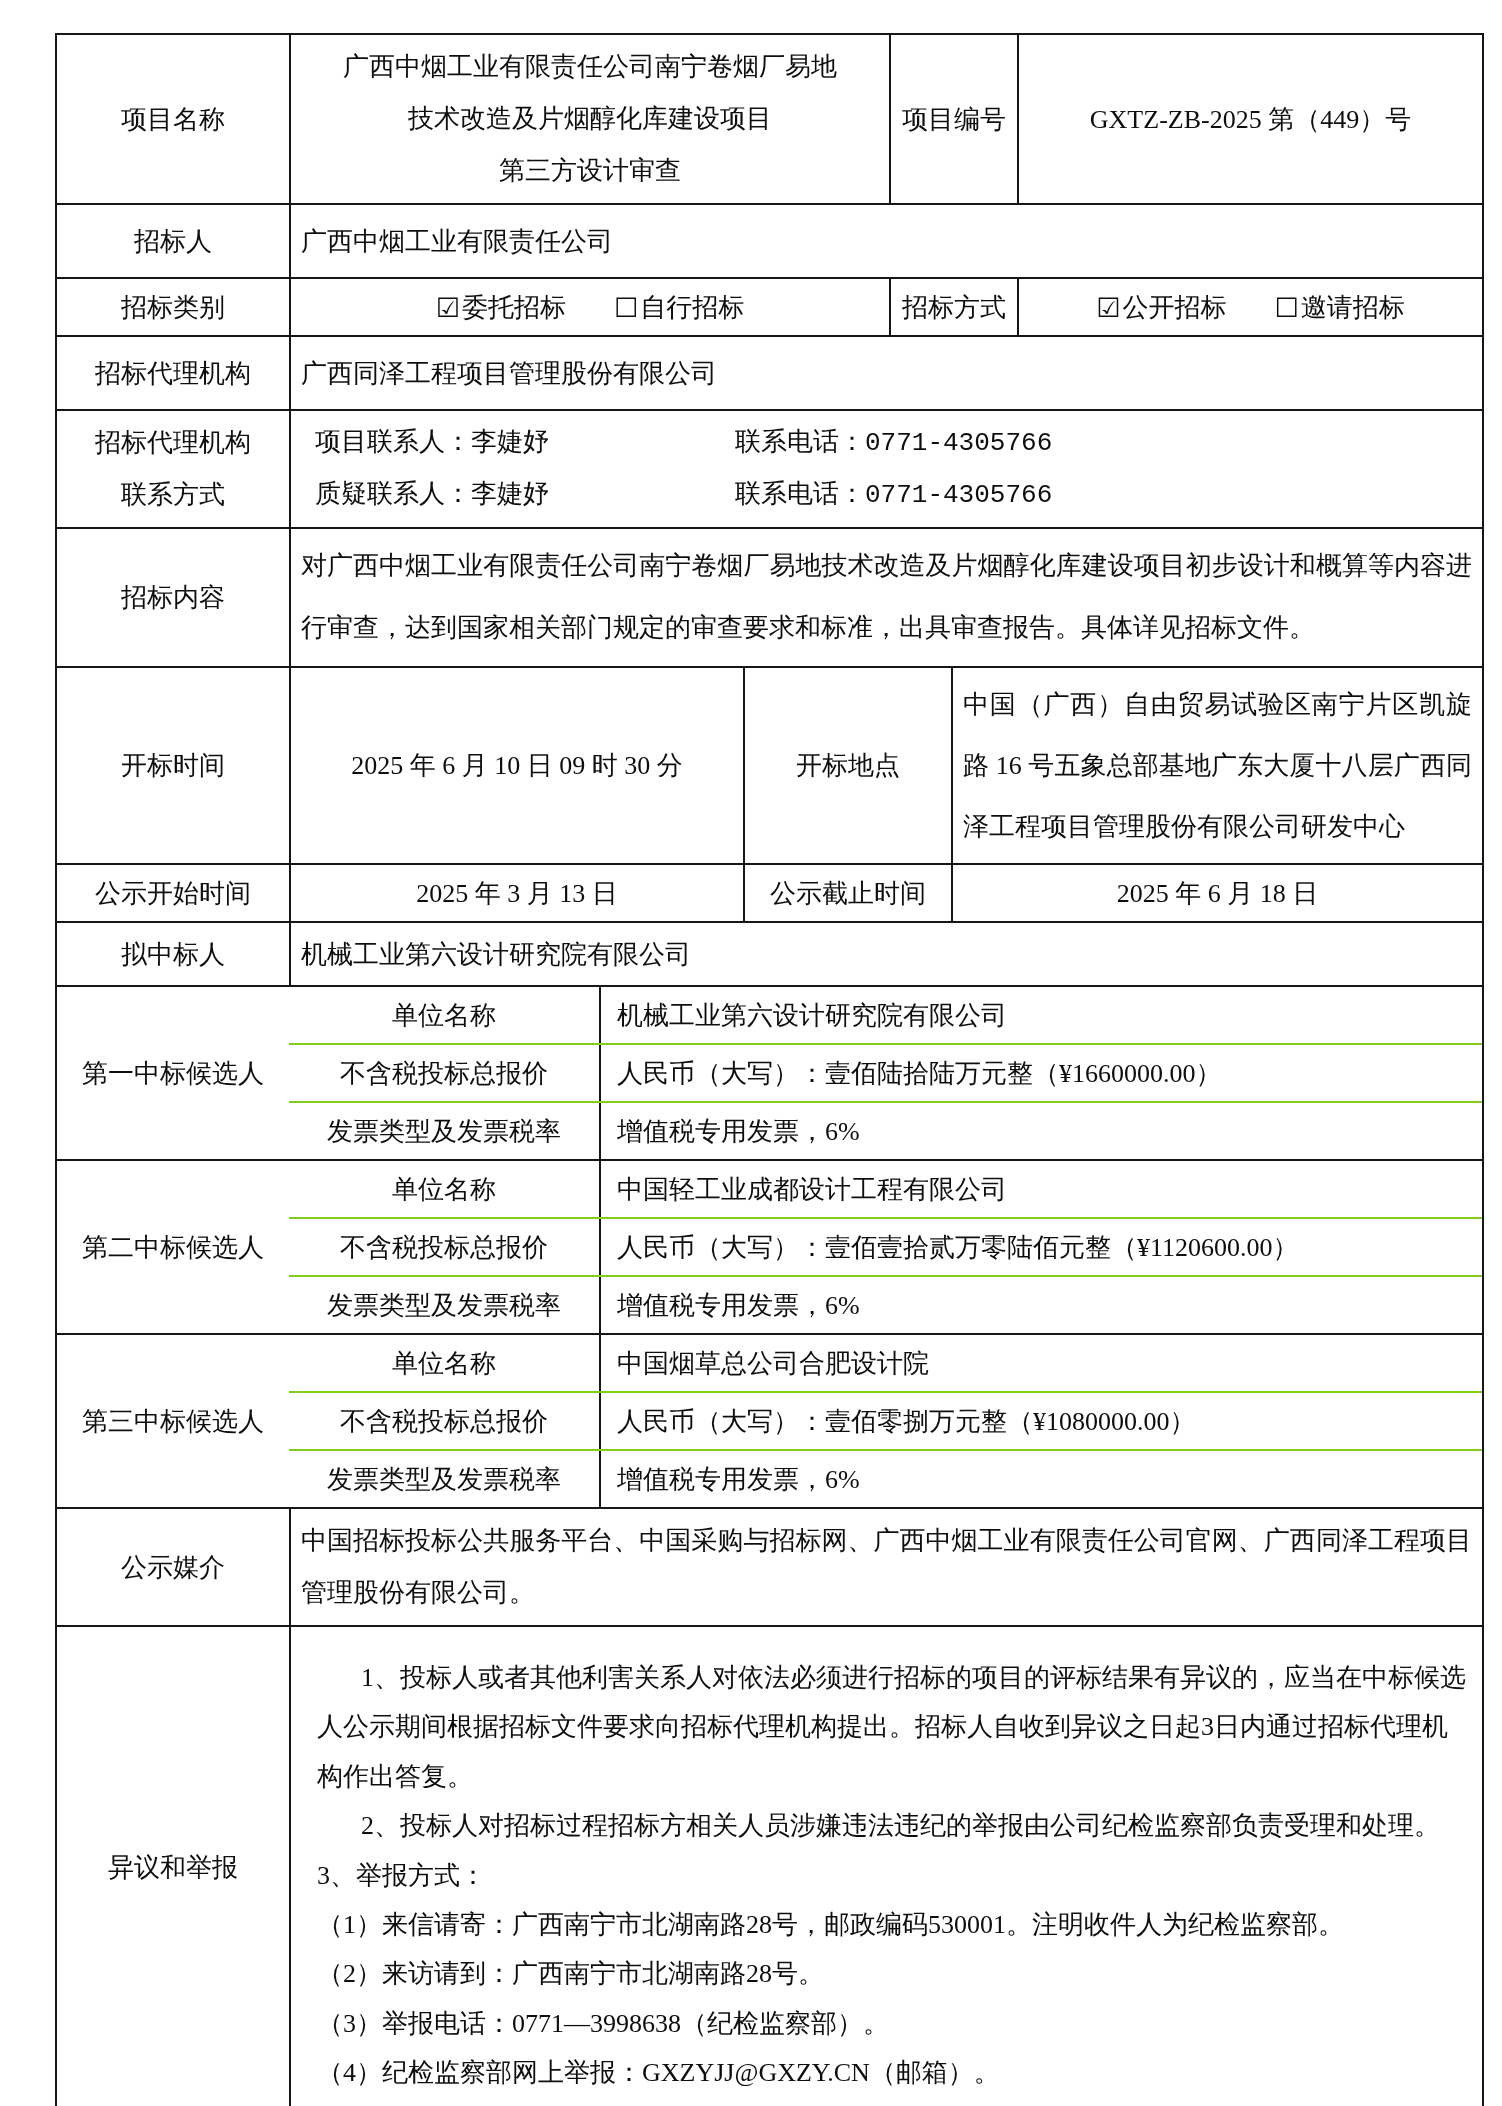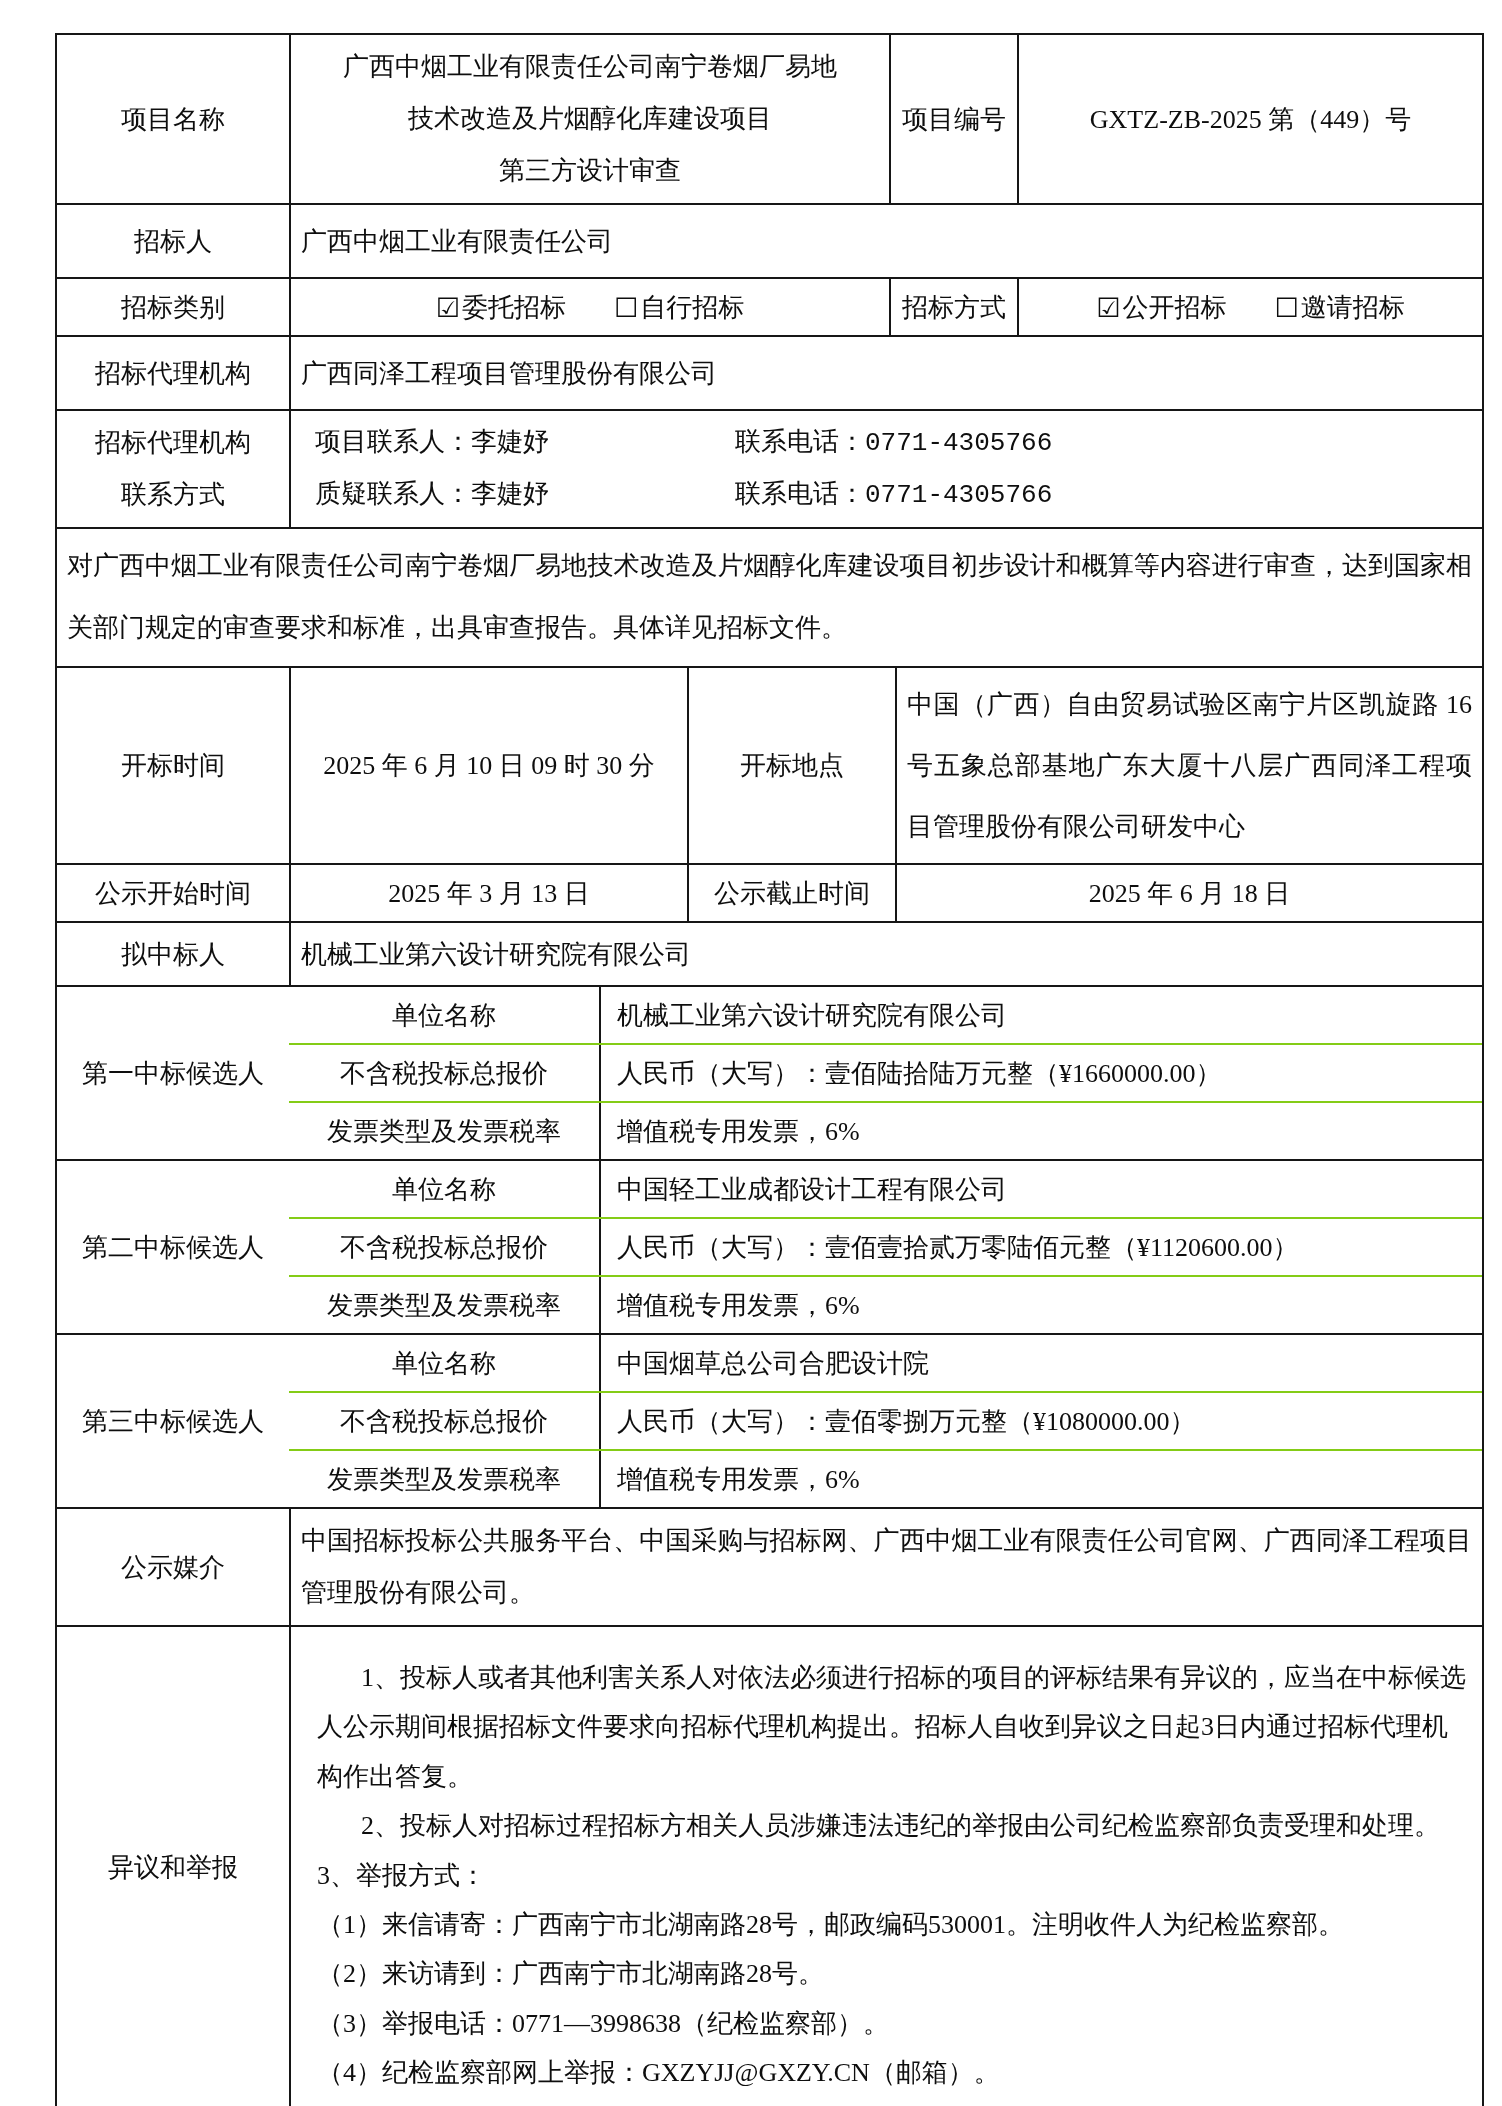--- a/index.html
+++ b/index.html
@@ -16,21 +16,21 @@
   .row:first-child{border-top:none;}
   .cell{
     box-sizing:border-box;border-left:2px solid #161616;
     display:flex;align-items:center;justify-content:center;
     text-align:center;padding:6px 10px;flex-shrink:0;
   }
   .cell:first-child{border-left:none;}
   .cell.left{justify-content:flex-start;text-align:left;}
   .grow{flex:1 1 auto;width:auto;}
   .w228{width:232px;} .w559{width:600px;} .w162{width:128px;}
-  .w381{width:398px;} .w208{width:208px;} .w310{width:310px;}
+  .w381{width:454px;} .w208{width:208px;} .w310{width:310px;}
 
   .r-project{min-height:156px;} .r-tenderer{min-height:72px;}
   .r-category{min-height:56px;} .r-agency{min-height:72px;}
   .r-contact{min-height:106px;} .r-content{min-height:124px;}
   .r-opening{min-height:186px;} .r-publicity{min-height:56px;}
   .r-winner{min-height:62px;} .r-media{min-height:106px;}
 
   .lines{line-height:2.0;}
   .content-text{line-height:2.4;text-align:justify;}
   .place-text{line-height:2.35;text-align:justify;}
@@ -158,20 +158,21 @@
         </div>
         <div class="contact-line">
           <span class="contact-left">质疑联系人：李婕妤</span>
           <span>联系电话：0771-4305766</span>
         </div>
       </div>
     </div>
   </div>
 
   <div class="row r-content">
+    <div class="cell w228">招标内容</div>
     <div class="cell grow left">
       <div class="content-text">对广西中烟工业有限责任公司南宁卷烟厂易地技术改造及片烟醇化库建设项目初步设计和概算等内容进行审查，达到国家相关部门规定的审查要求和标准，出具审查报告。具体详见招标文件。</div>
     </div>
   </div>
 
   <div class="row r-opening">
     <div class="cell w228">开标时间</div>
     <div class="cell w381">2025 年 6 月 10 日 09 时 30 分</div>
     <div class="cell w208">开标地点</div>
     <div class="cell grow left">

